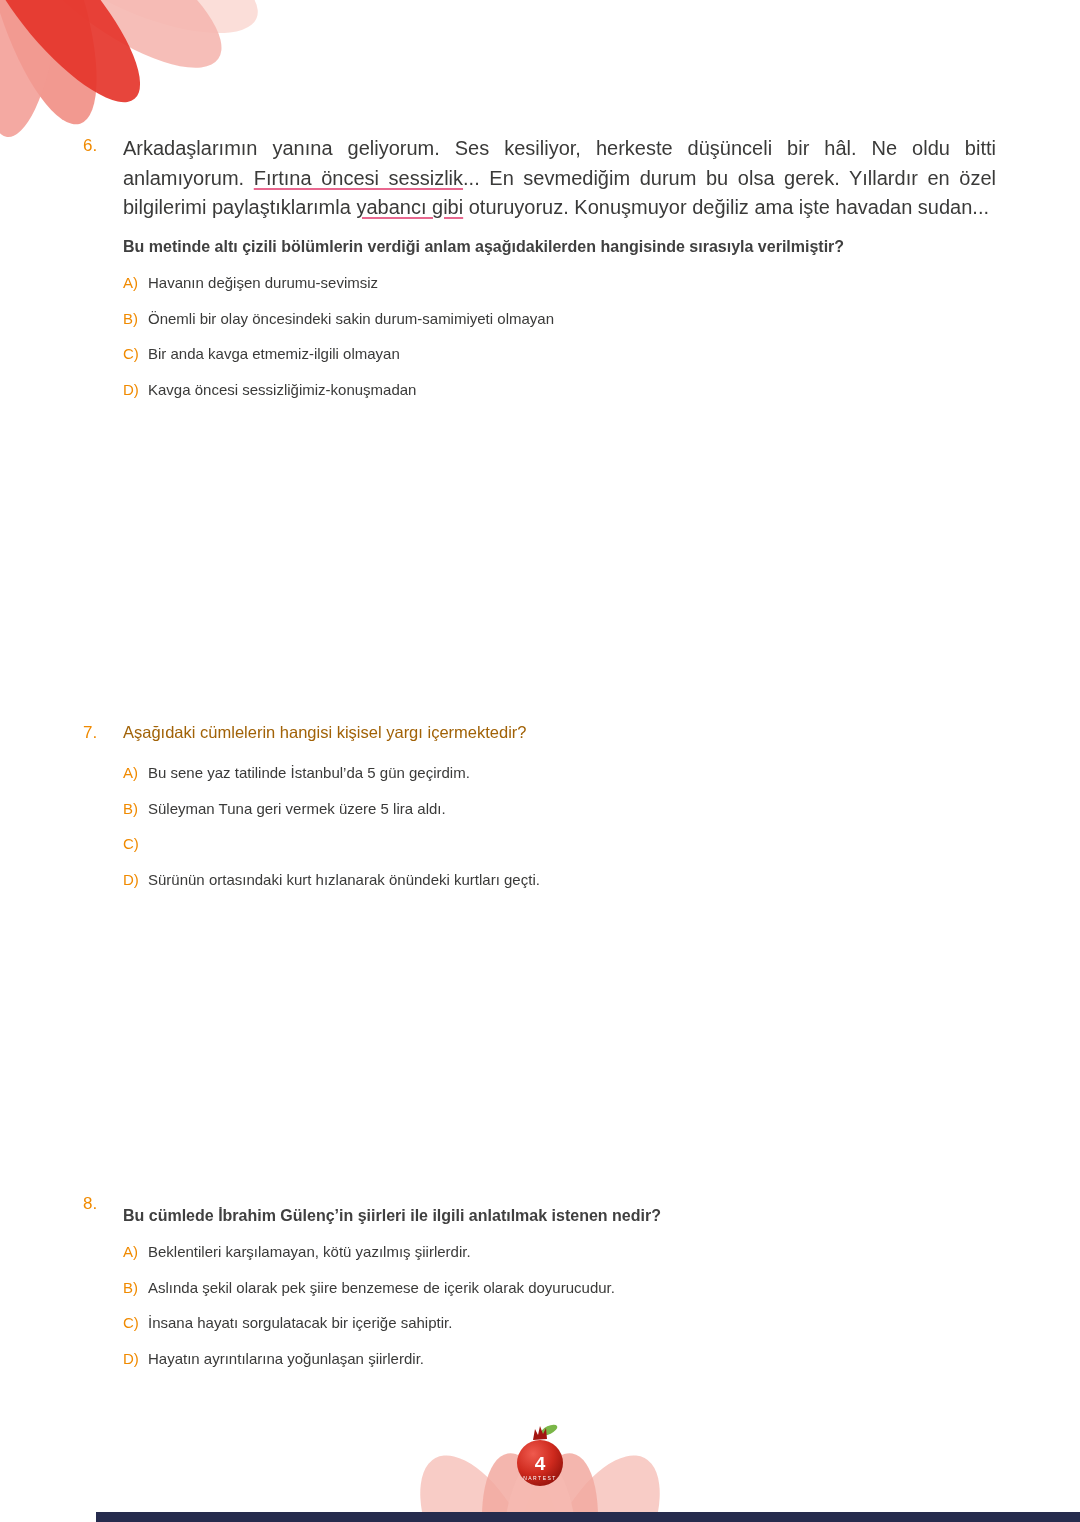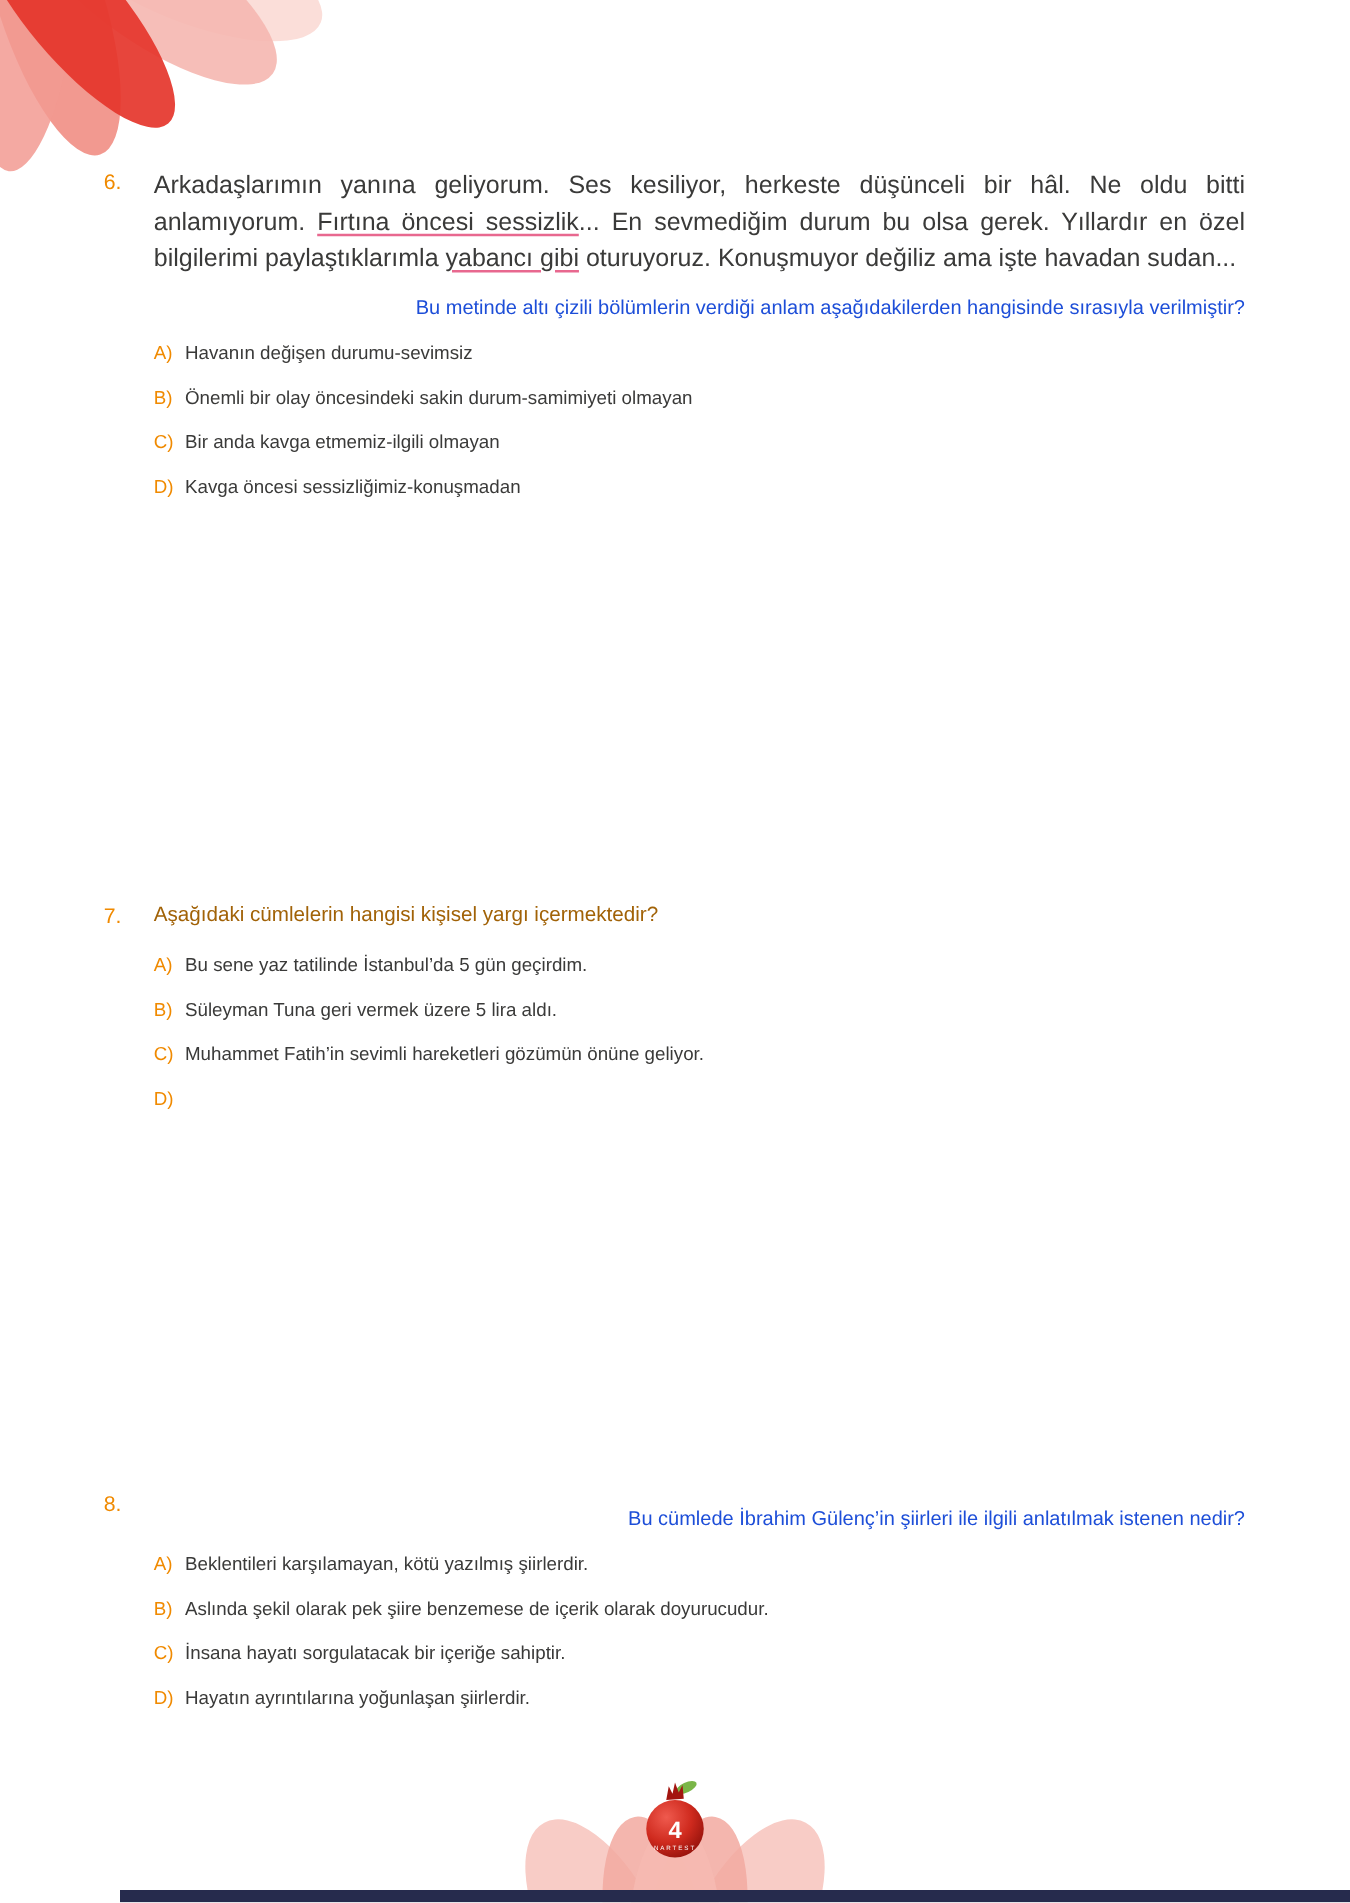--- a/index.html
+++ b/index.html
@@ -22,21 +22,21 @@
   .q8 { top:1192px; }
   .qnum { flex:0 0 40px; color:#f08a00; font-size:17px; line-height:1.4; }
   .qbody { flex:1; min-width:0; }
   .passage { font-size:20px; line-height:1.48; text-align:justify; color:#3a3a39; }
   .u {
     text-decoration:underline;
     text-decoration-color:#e8688f;
     text-decoration-thickness:1.5px;
     text-underline-offset:3px;
   }
-  .prompt { margin-top:13px; font-size:16px; font-weight:normal; color:#1d4ed8; line-height:1.4;text-align:right; }
+  .prompt { margin-top:13px; font-size:16px; font-weight:bold; color:#404040; line-height:1.4; }
   .q-plain { font-size:16.5px; color:#a16207; line-height:1.4; }
   .options { margin-top:15px; }
   .options.roomy { margin-top:19px; }
   .option { display:flex; margin-bottom:16px; font-size:15px; line-height:1.3; }
   .option .letter { flex:0 0 25px; color:#f08a00; }
   .option .text { color:#3a3a39; }
 </style>
 </head>
 <body>
 
@@ -84,24 +84,24 @@
         <div class="option">
           <span class="letter">A)</span>
           <span class="text">Bu sene yaz tatilinde İstanbul’da 5 gün geçirdim.</span>
         </div>
         <div class="option">
           <span class="letter">B)</span>
           <span class="text">Süleyman Tuna geri vermek üzere 5 lira aldı.</span>
         </div>
         <div class="option">
           <span class="letter">C)</span>
-          <span class="text">Muhammet Fatih’in sevimli hareketleri gözümün önüne geliyor.</span>
         </div>
         <div class="option">
           <span class="letter">D)</span>
+          <span class="text">Sürünün ortasındaki kurt hızlanarak önündeki kurtları geçti.</span>
         </div>
       </div>
     </div>
   </div>
 
   <div class="question q8">
     <div class="qnum">8.</div>
     <div class="qbody">
       <p class="prompt">Bu cümlede İbrahim Gülenç’in şiirleri ile ilgili anlatılmak istenen nedir?</p>
       <div class="options">

